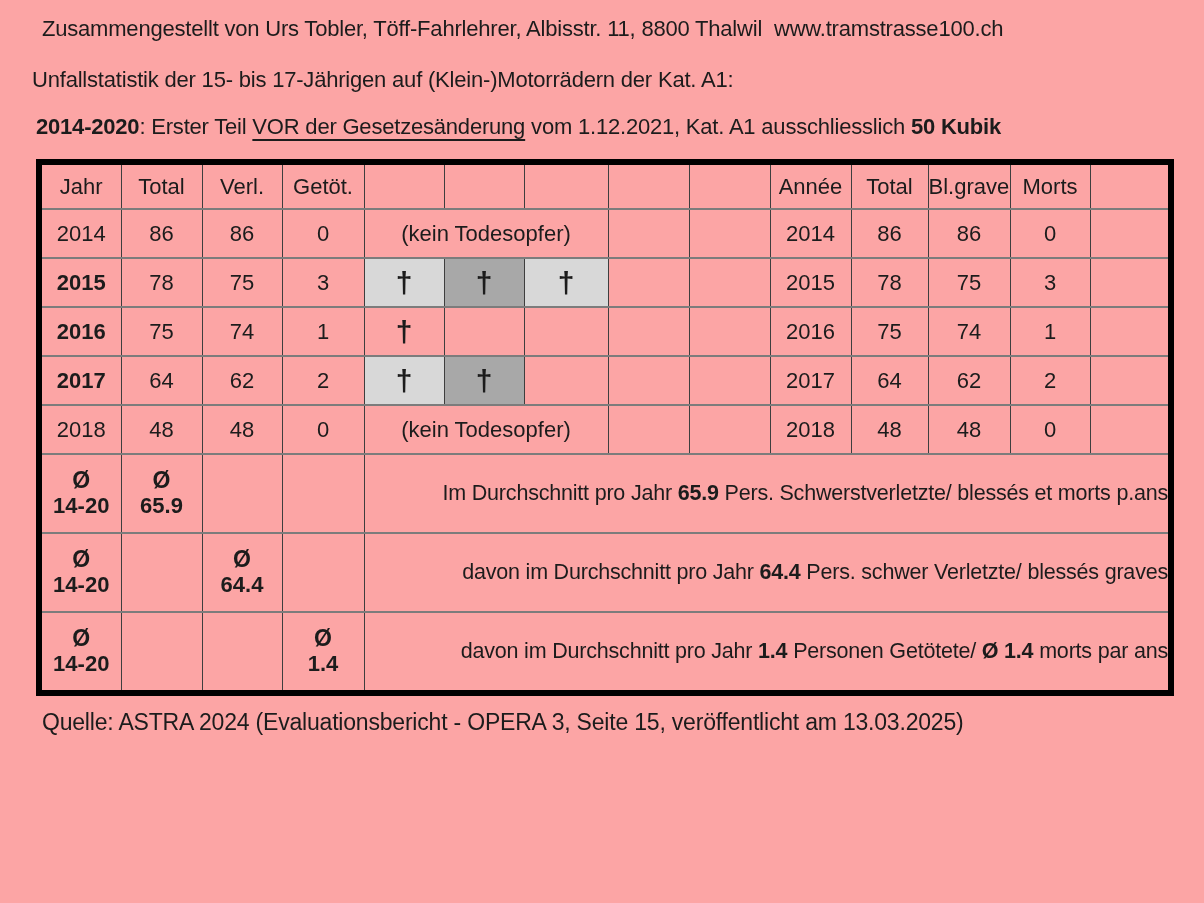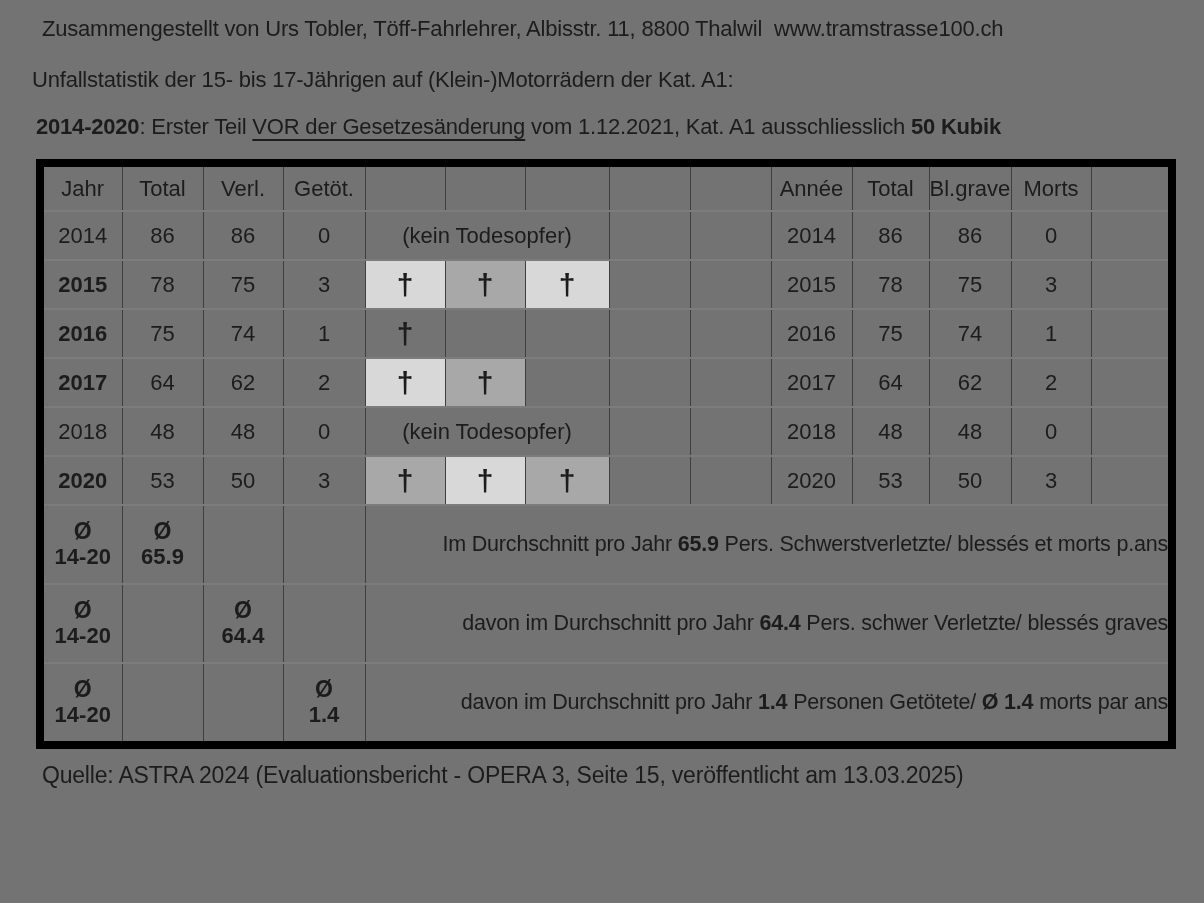--- a/index.html
+++ b/index.html
@@ -1,25 +1,25 @@
 <!DOCTYPE html>
 <html style="--cross-light: #d8d8d8; --cross-dark: #a8a8a8;"><head>
 <meta charset="utf-8">
 <style>
   html,body{margin:0;padding:0;background:#ffffff;}
   body{width:1204px;height:903px;font-family:"Liberation Sans",sans-serif;}
-  .page{position:relative;width:1204px;height:903px;overflow:hidden;background:#737373;color:#1c1c1c;}
+  .page{position:relative;width:1204px;height:903px;overflow:hidden;background:#fca5a5;color:#1c1c1c;}
   p{margin:0;letter-spacing:-0.2px;}
   .l1{margin:16px 0 0 42px;font-size:22px;white-space:pre-wrap;}
   .l2{margin:25px 0 0 32px;font-size:22px;}
   .l3{margin:21px 0 0 36px;font-size:22px;font-weight:700;}
   .l4{margin:21px 0 0 36px;font-size:22px;}
   .l4 .u{text-decoration:underline;text-decoration-thickness:2px;text-underline-offset:5px;}
   table{border-collapse:collapse;table-layout:fixed;margin:19px 0 0 36px;width:1132px;
-        border:8px solid #000000;}
+        border:6px solid #000000;}
   td{border-left:1px solid #3e3e3e;border-right:1px solid #3e3e3e;
      border-top:2px solid #7c7c7c;border-bottom:2px solid #7c7c7c;
      text-align:center;vertical-align:middle;font-size:22px;padding:0;color:#1c1c1c;
      overflow:hidden;white-space:nowrap;}
   tr.hdr td{height:43px;}
   tr.yr td{height:47px;}
   tr.avg td{height:77px;}
   .boldy{font-weight:700;}
   .bg-light{background:var(--cross-light,#d8d8d8);}
   .bg-dark{background:var(--cross-dark,#a8a8a8);}
@@ -140,36 +140,20 @@
           <td>0</td>
           <td colspan="3">(kein Todesopfer)</td>
           <td></td>
           <td></td>
           <td>2018</td>
           <td>48</td>
           <td>48</td>
           <td>0</td>
           <td></td>
         </tr>
-        <tr class="yr">
-          <td class="boldy">2020</td>
-          <td>53</td>
-          <td>50</td>
-          <td>3</td>
-          <td class="cross  bg-dark">†</td>
-          <td class="cross bg-light">†</td>
-          <td class="cross  bg-dark">†</td>
-          <td></td>
-          <td></td>
-          <td>2020</td>
-          <td>53</td>
-          <td>50</td>
-          <td>3</td>
-          <td></td>
-        </tr>
         <tr class="avg">
           <td>
             <div class="avg-sym">Ø</div>
             <div class="avg-val">14-20</div>
           </td>
           <td>
             <div class="avg-sym">Ø</div>
             <div class="avg-val">65.9</div>
           </td>
           <td></td>

